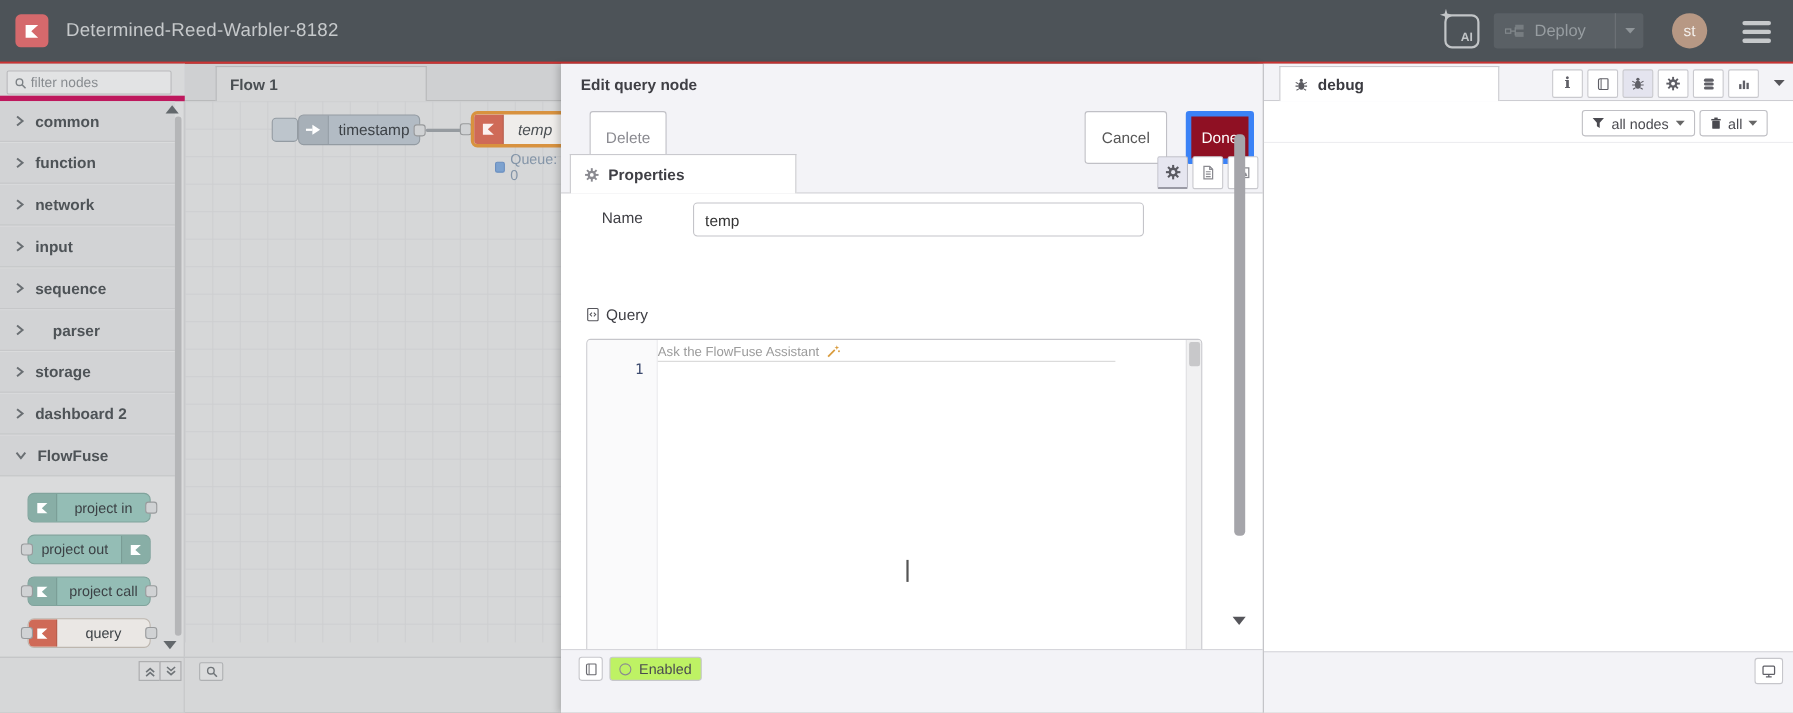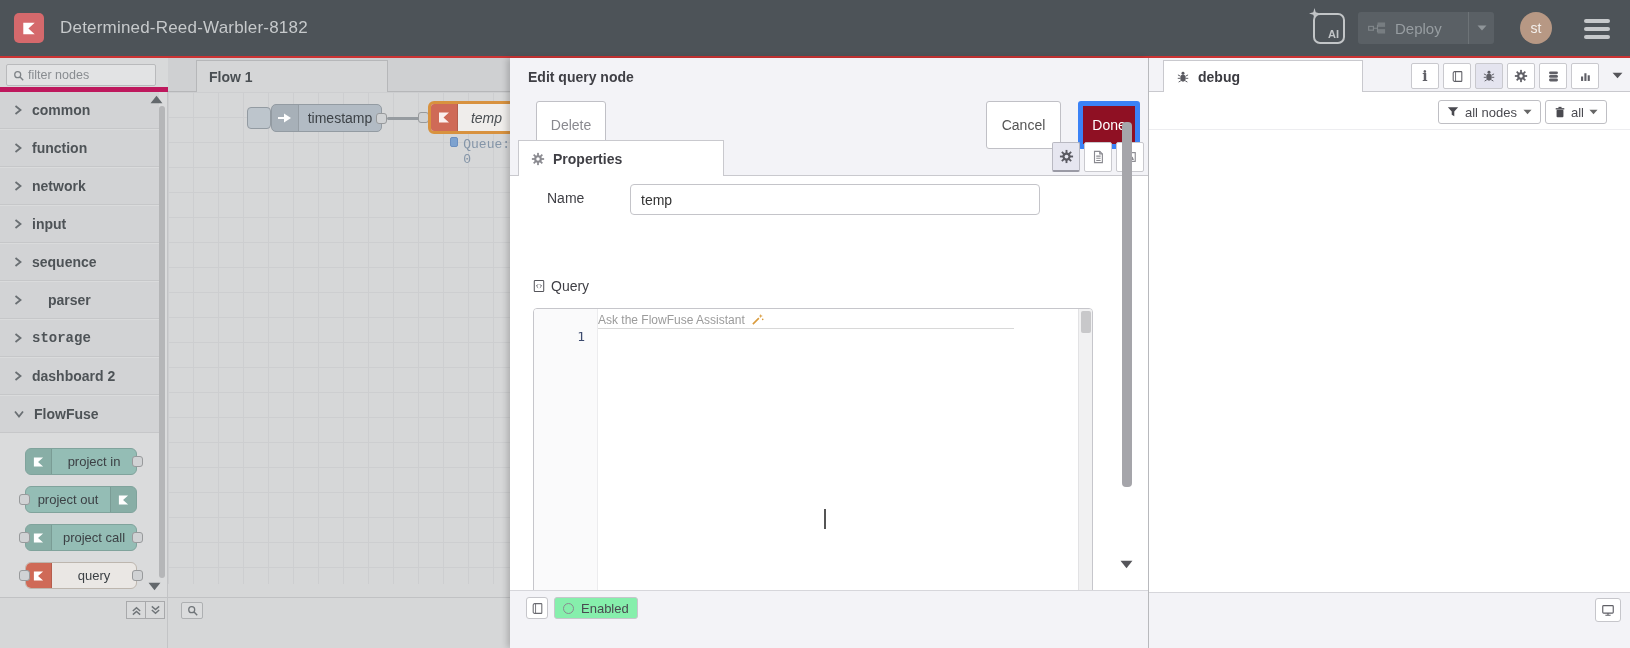--- a/index.html
+++ b/index.html
@@ -91,21 +91,21 @@
   .inject-ico { width:27px; height:100%; background:rgba(0,0,0,.06); border-right:1px solid rgba(0,0,0,.10);
     display:flex; align-items:center; justify-content:center; }
   .inject-label { flex:1; text-align:center; font-size:14px; color:#3d4247; }
   .wire { position:absolute; left:219px; top:24.5px; width:37px; height:3px; background:#969ba0; border-radius:2px; }
   .node-temp { position:absolute; left:260px; top:9px; width:90px; height:33px;
     background:#efedeb; border:3px solid var(--node-orange,#d8923f); border-radius:6px;
     display:flex; align-items:center; overflow:hidden; cursor:pointer; }
   .temp-ico { width:27px; height:100%; background:#cf6a57; border-right:1px solid rgba(0,0,0,.12);
     display:flex; align-items:center; justify-content:center; }
   .temp-label { flex:1; text-align:center; font-size:14px; font-style:italic; color:#4a4f53; }
-  .node-status { position:absolute; left:282px; top:45px; display:flex; align-items:flex-start;font-family:Liberation Mono, monospace; }
+  .node-status { position:absolute; left:282px; top:45px; display:flex; align-items:center; }
   .status-dot { width:10px; height:10px; border-radius:2px; background:var(--queue-blue,#7da2cf); border:1px solid #6b8fc0; }
   .status-text { margin-left:5px; font-size:13px; color:#8495a8; }
   .h-scroll { position:absolute; left:0; top:526px; width:342px; height:12px; }
   .h-arrow { position:absolute; left:12px; top:1px; color:#85898d; cursor:pointer; }
   .h-thumb { position:absolute; left:25px; top:1px; width:93px; height:9px; background:#9aa0a5; border-radius:5px; cursor:pointer; }
   .cv-footer { position:absolute; left:168px; top:597px; width:342px; height:51px;
     background:#d6d7d8; border-top:1px solid #c1c2c4; }
   .cv-zoom-btn { position:absolute; left:13px; top:4px; width:22px; height:17px;
     background:#dbdcdd; border:1px solid #aeb0b2; border-radius:2px; color:#6f7478;
     display:flex; align-items:center; justify-content:center; cursor:pointer; }
@@ -156,21 +156,21 @@
   .output-label { position:absolute; left:23px; top:438px; font-size:14px; font-weight:bold; color:#3f3f45; }
   .tray-vscroll { position:absolute; left:612px; top:64px; width:10px; height:380px; }
   .tray-vthumb { position:absolute; left:0; top:0; width:10px; height:365px; background:#a5a5aa; border-radius:4px; cursor:pointer; }
   .tray-down-caret { position:absolute; left:610px; top:502px; color:#55555a; cursor:pointer; }
   .tray-footer { position:absolute; left:0; top:532px; width:638px; height:58px;
     background:#f3f3f7; border-top:1px solid #d6d6db; }
   .foot-book-btn { position:absolute; left:16px; top:6px; width:22px; height:22px;
     background:#fff; border:1px solid #c6c6cb; border-radius:3px; color:#6a6a70;
     display:flex; align-items:center; justify-content:center; cursor:pointer; }
   .foot-enabled-btn { position:absolute; left:44px; top:6px; width:84px; height:22px;
-    background:#86efac; border:1px solid #c6c6cb; border-radius:3px;
+    background:#bef264; border:1px solid #c6c6cb; border-radius:3px;
     display:flex; align-items:center; padding-left:8px; cursor:pointer; }
   .enabled-circle { width:11px; height:11px; border:1.5px solid #8a8a90; border-radius:50%; margin-right:7px; }
   .enabled-label { font-size:13px; color:#4a4a50; }
 
   
   .sidebar { position:absolute; left:1148px; top:58px; width:482px; height:590px;
     background:#fff; border-left:1px solid #b8b9bd; }
   .sb-tabbar { position:absolute; left:0; top:0; width:482px; height:34px;
     background:#f3f3f7; border-bottom:1px solid #c9c9ce; }
   .debug-tab { position:absolute; left:14px; top:2px; width:200px; height:32px;
@@ -300,21 +300,21 @@
         <span class="cat-label">sequence</span>
       </div>
     <div class="pal-cat" style="top:224px;gap:16px;">
         <span class="chev">
           <svg width="8" height="10" viewBox="0 0 8 10">
             <path d="M1.5 1 L6.5 5 L1.5 9" fill="none" stroke="currentColor" stroke-width="1.8"></path>
           </svg>
         </span>
         <span class="cat-label">parser</span>
       </div>
-    <div class="pal-cat" style="top:262px;font-family:Liberation Mono, monospace;">
+    <div class="pal-cat" style="top:262px;">
         <span class="chev">
           <svg width="8" height="10" viewBox="0 0 8 10">
             <path d="M1.5 1 L6.5 5 L1.5 9" fill="none" stroke="currentColor" stroke-width="1.8"></path>
           </svg>
         </span>
         <span class="cat-label">storage</span>
       </div>
     <div class="pal-cat" style="top:300px;">
         <span class="chev">
           <svg width="8" height="10" viewBox="0 0 8 10">

